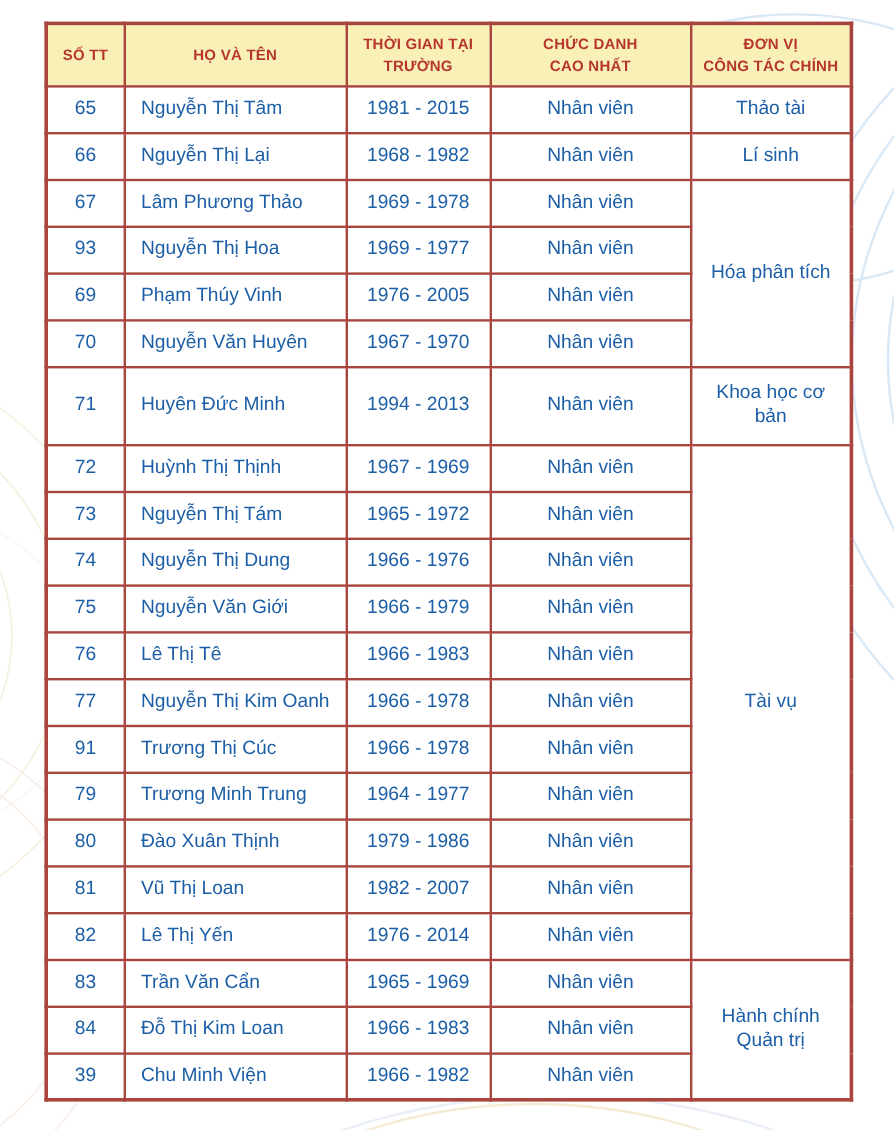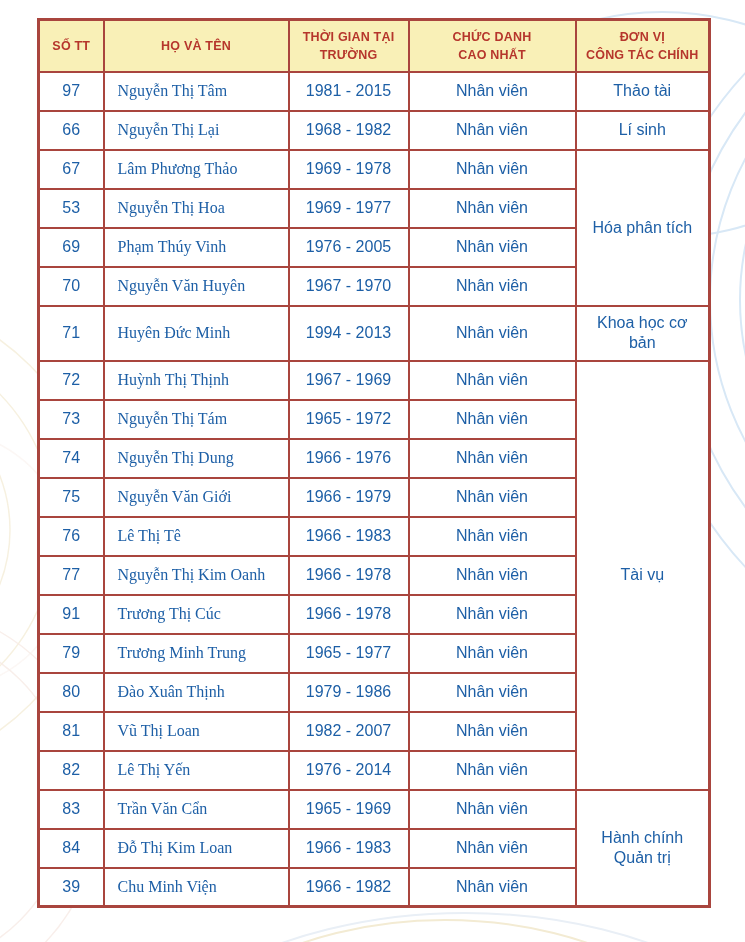--- a/index.html
+++ b/index.html
@@ -31,28 +31,28 @@
   }
   table.staff th{
     background:var(--header-bg);
     color:var(--header-red);
     font-size:12.5px;font-weight:bold;line-height:1.45;
     letter-spacing:0.2px;
     padding:2px 3px;
   }
   table.staff thead tr{height:52px;}
   table.staff tbody tr{height:39px;}
-  table.staff tbody tr.tall{height:55px;}
+  table.staff tbody tr.tall{height:65px;}
   table.staff td{
     color:var(--text-blue);
     font-size:16px;line-height:1.25;
     padding:2px 4px;
   }
   table.staff td.cell-name{
-    text-align:left;padding-left:13px;font-family:Liberation Serif, serif;
+    text-align:left;padding-left:13px;
   }
 </style>
 </head>
 <body>
 
 <svg class="bg-decor" viewBox="0 0 745 942" fill="none" xmlns="http://www.w3.org/2000/svg">
   <g stroke="#d8e8f6" stroke-width="2">
     <ellipse cx="662" cy="125" rx="182" ry="113"></ellipse>
   </g>
   <g stroke="#d8e8f6" stroke-width="2">
@@ -92,42 +92,42 @@
       <th>THỜI GIAN TẠI
 TRƯỜNG</th>
       <th>CHỨC DANH
 CAO NHẤT</th>
       <th>ĐƠN VỊ
 CÔNG TÁC CHÍNH</th>
     </tr>
   </thead>
   <tbody>
       <tr>
-        <td class="cell-stt">97</td>
+        <td class="cell-stt">65</td>
         <td class="cell-name">Nguyễn Thị Tâm</td>
         <td class="cell-period">1981 - 2015</td>
         <td class="cell-title">Nhân viên</td>
         <td class="cell-unit" rowspan="1">Thảo tài</td>
       </tr>
       <tr>
         <td class="cell-stt">66</td>
         <td class="cell-name">Nguyễn Thị Lại</td>
         <td class="cell-period">1968 - 1982</td>
         <td class="cell-title">Nhân viên</td>
         <td class="cell-unit" rowspan="1">Lí sinh</td>
       </tr>
       <tr>
         <td class="cell-stt">67</td>
         <td class="cell-name">Lâm Phương Thảo</td>
         <td class="cell-period">1969 - 1978</td>
         <td class="cell-title">Nhân viên</td>
         <td class="cell-unit" rowspan="4">Hóa phân tích</td>
       </tr>
       <tr>
-        <td class="cell-stt">53</td>
+        <td class="cell-stt">93</td>
         <td class="cell-name">Nguyễn Thị Hoa</td>
         <td class="cell-period">1969 - 1977</td>
         <td class="cell-title">Nhân viên</td>
       </tr>
       <tr>
         <td class="cell-stt">69</td>
         <td class="cell-name">Phạm Thúy Vinh</td>
         <td class="cell-period">1976 - 2005</td>
         <td class="cell-title">Nhân viên</td>
       </tr>
@@ -184,21 +184,21 @@
       </tr>
       <tr>
         <td class="cell-stt">91</td>
         <td class="cell-name">Trương Thị Cúc</td>
         <td class="cell-period">1966 - 1978</td>
         <td class="cell-title">Nhân viên</td>
       </tr>
       <tr>
         <td class="cell-stt">79</td>
         <td class="cell-name">Trương Minh Trung</td>
-        <td class="cell-period">1965 - 1977</td>
+        <td class="cell-period">1964 - 1977</td>
         <td class="cell-title">Nhân viên</td>
       </tr>
       <tr>
         <td class="cell-stt">80</td>
         <td class="cell-name">Đào Xuân Thịnh</td>
         <td class="cell-period">1979 - 1986</td>
         <td class="cell-title">Nhân viên</td>
       </tr>
       <tr>
         <td class="cell-stt">81</td>

